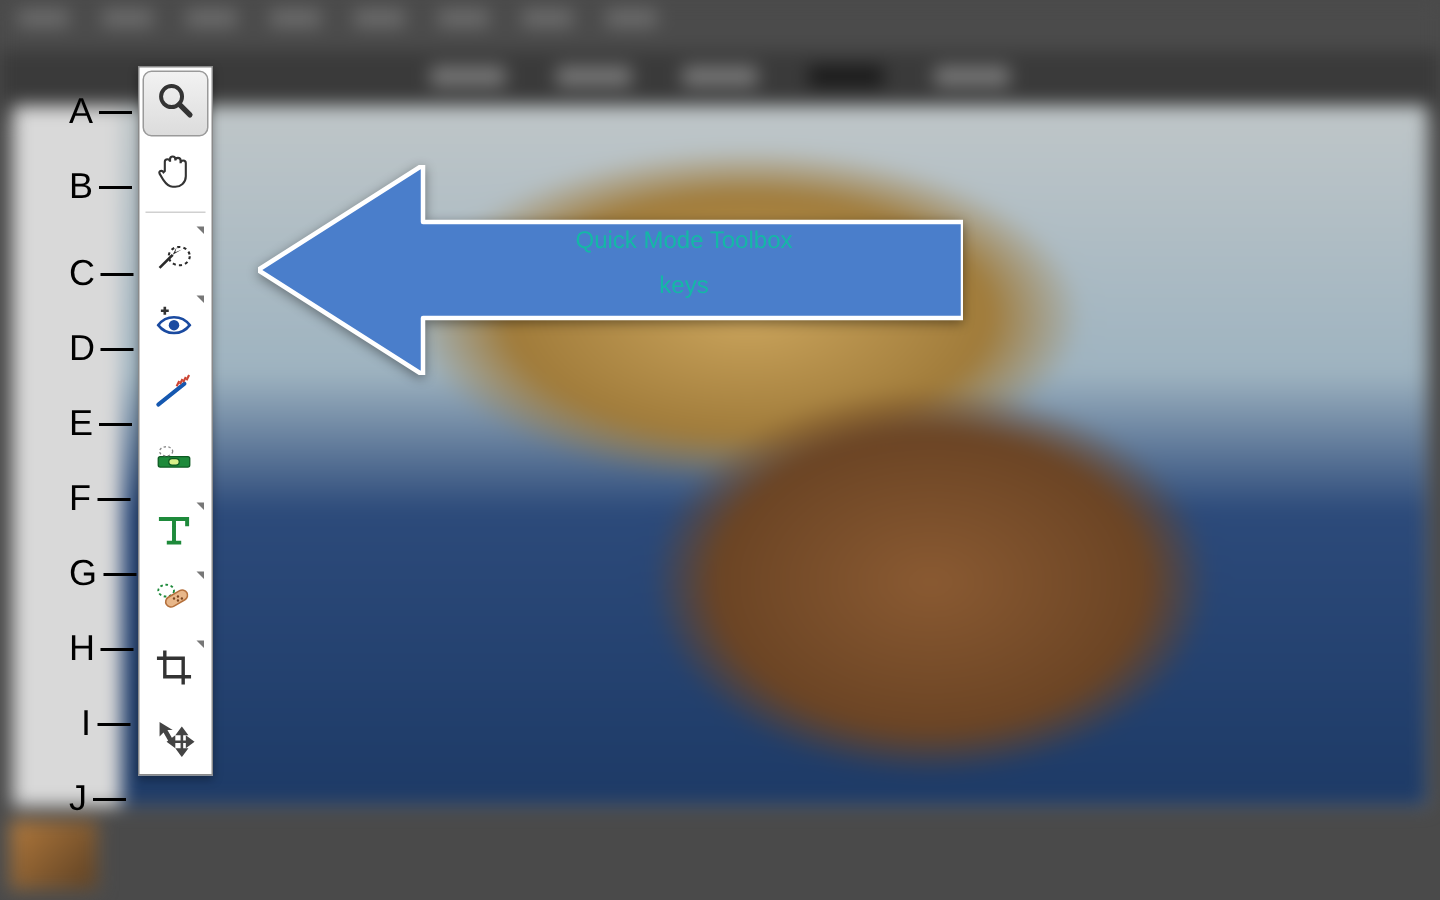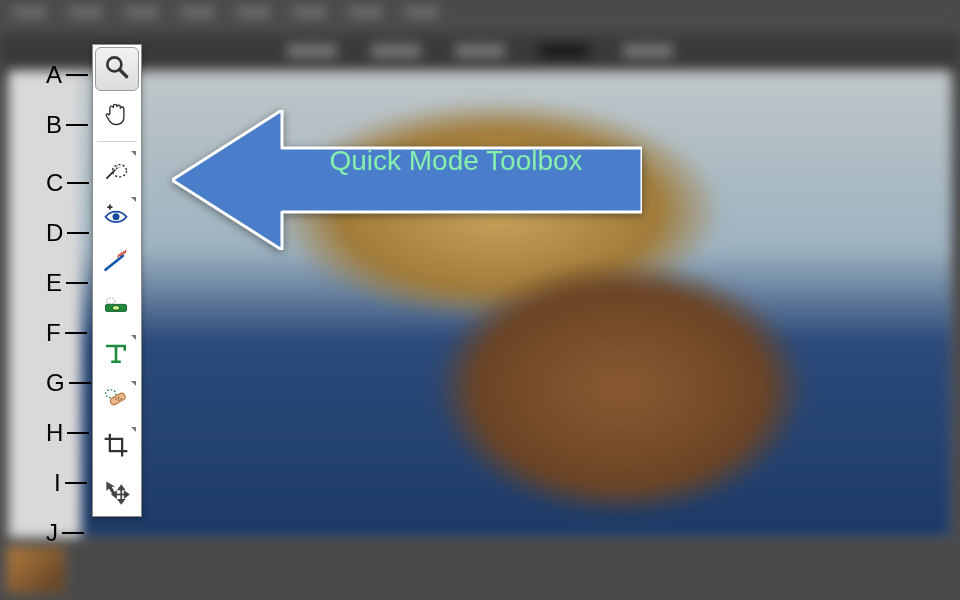--- a/index.html
+++ b/index.html
@@ -32,21 +32,21 @@
   .tool{width:46px;height:46px;display:flex;align-items:center;justify-content:center;position:relative;}
   .tool.selected{background:linear-gradient(#f2f2f2,#dcdcdc);border:1px solid #9a9a9a;border-radius:6px;margin:2px;width:42px;height:42px;}
   .sep{height:1px;background:#d0d0d0;margin:2px 4px;}
   .corner-mark::after{content:"";position:absolute;right:3px;top:3px;width:0;height:0;border-left:5px solid transparent;border-top:5px solid #777;}
   .tool svg{width:28px;height:28px;}
   .group2{margin-top:6px;}
 
   
   .callout{position:absolute;left:172px;top:110px;width:470px;height:140px;filter:drop-shadow(0 2px 4px rgba(0,0,0,.4));}
   .callout svg{width:100%;height:100%;}
-  .callout-text{position:absolute;left:306px;top:146px;width:300px;text-align:center;color:#86efac;font-size:28px;line-height:30px;pointer-events:none;}
+  .callout-text{position:absolute;left:306px;top:146px;width:300px;text-align:center;color:#14b8a6;font-size:16px;line-height:30px;pointer-events:none;}
 </style>
 </head>
 <body>
 
 <div class="app-blur">
   <div class="menubar">
     <span></span>
       <span></span>
       <span></span>
       <span></span>
@@ -229,15 +229,16 @@
 
   </div>
 
   <div class="callout">
     <svg viewBox="0 0 470 140" preserveAspectRatio="none">
       <path d="M0 70 L110 0 L110 38 L470 38 L470 102 L110 102 L110 140 Z" fill="#4a7ecb" stroke="#ffffff" stroke-width="3" stroke-linejoin="round"></path>
     </svg>
   </div>
   <div class="callout-text">
     <div>Quick Mode Toolbox</div>
+    <div>keys</div>
   </div>
 
 </div>
 
 </body></html>

